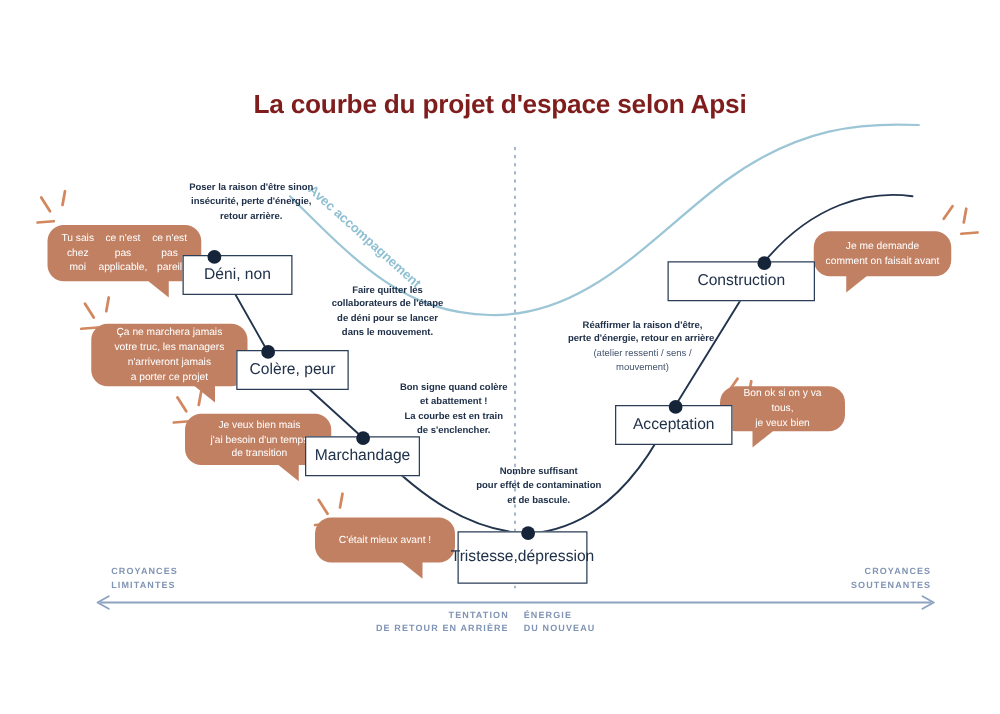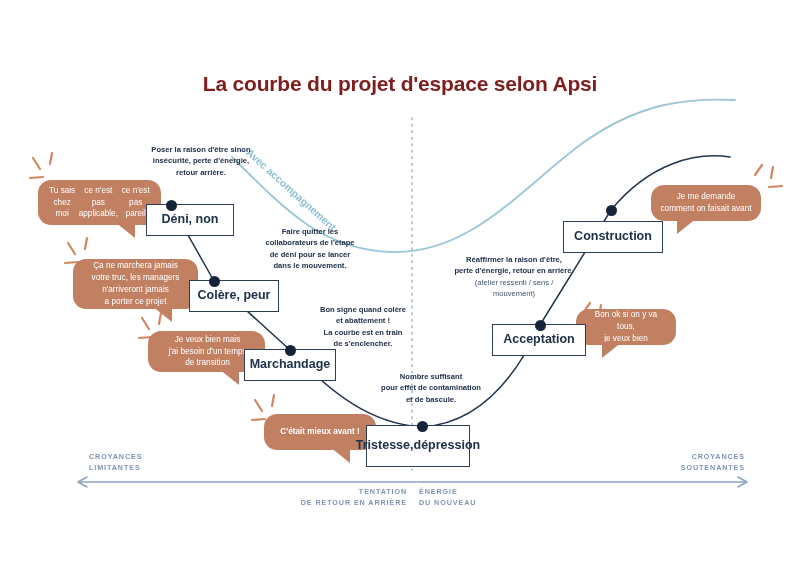--- a/index.html
+++ b/index.html
@@ -26,21 +26,21 @@
   
   #curves{position:absolute;left:0;top:0;width:800px;height:571px;}
 
   
   .stagebox{
     position:absolute;
     border:1.4px solid #2b3d57;
     background:#ffffff;
     color:#20314a;
     font-size:12.5px;
-    font-weight:bold;
+    font-weight:normal;
     display:flex;
     align-items:center;
     justify-content:center;
     text-align:center;
     line-height:1.25;
     box-sizing:border-box;
     z-index:6;
   }
   .node{
     position:absolute;
@@ -196,21 +196,21 @@
     <span>Tristesse,</span>
     <span>dépression</span>
   </div>
   <div class="node" style="left:417px; top:421px;"></div>
 
   <div class="stagebox" style="left:492px; top:324px; width:94px; height:32px;">
     <span>Acceptation</span>
   </div>
   <div class="node" style="left:535px; top:320px;"></div>
 
-  <div class="stagebox" style="left:563px; top:209px; width:100px; height:32px;margin-top:12px;">
+  <div class="stagebox" style="left:534px; top:209px; width:118px; height:32px;">
     <span>Construction</span>
   </div>
   <div class="node" style="left:606px; top:205px;"></div>
 
   <div class="bubble" style="left:38px; top:180px; width:123px; height:45px; flex-direction:row;">
     <span>Tu sais chez moi</span>
     <span>ce n'est pas applicable,</span>
     <span>ce n'est pas pareil</span>
     <span class="tail tail-dr"></span>
   </div>
@@ -223,21 +223,21 @@
     <span class="tail tail-dr"></span>
   </div>
 
   <div class="bubble" style="left:148px; top:331px; width:117px; height:41px; flex-direction:column;padding-left:11px;">
     <span>Je veux bien mais</span>
     <span>j'ai besoin d'un temps</span>
     <span>de transition</span>
     <span class="tail tail-dr"></span>
   </div>
 
-  <div class="bubble" style="left:264px; top:414px; width:112px; height:36px;font-weight:bold;">
+  <div class="bubble" style="left:252px; top:414px; width:112px; height:36px;">
     <span>C'était mieux avant !</span>
     <span class="tail tail-dr"></span>
   </div>
 
   <div class="bubble" style="left:576px; top:309px; width:100px; height:36px; flex-direction:column;">
     <span>Bon ok si on y va tous,</span>
     <span>je veux bien</span>
     <span class="tail tail-dl"></span>
   </div>
 

